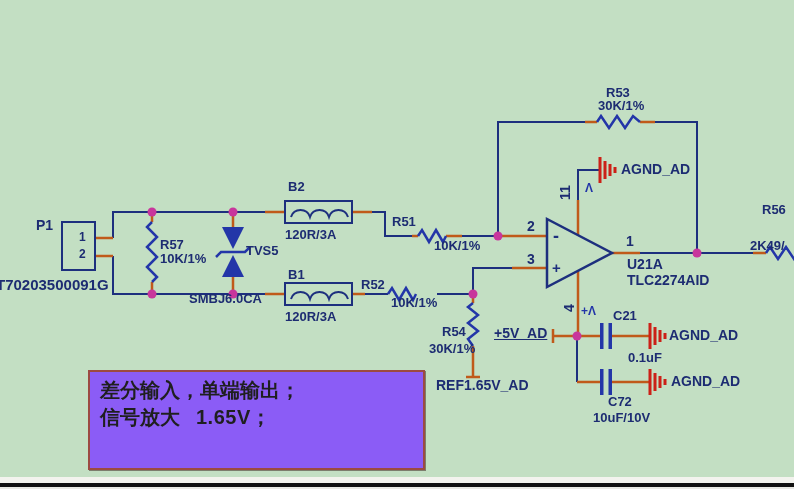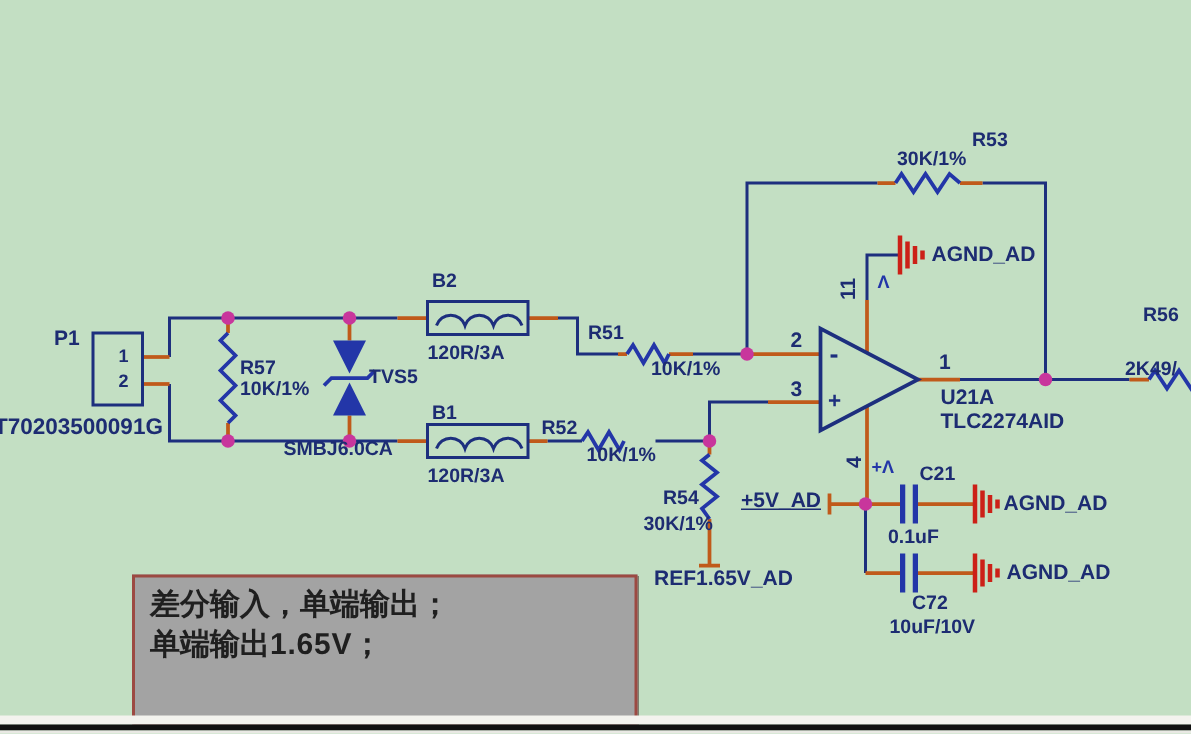--- a/index.html
+++ b/index.html
@@ -24,33 +24,33 @@
   .lbl.blue{color:#2336a8;}
   .rot{transform:rotate(-90deg);transform-origin:left top;}
   .title{
     position:absolute;left:506px;top:8px;
     font-family:"DejaVu Serif", serif;
     font-size:28px;font-weight:bold;
     letter-spacing:4px;color:#44493f;
   }
   .opsign{position:absolute;color:#1d2f7e;font-weight:bold;}
   .note{
-    position:absolute;left:88px;top:383px;
+    position:absolute;left:88px;top:370px;
     width:323px;height:91px;
-    background:#a3a3a3;
+    background:#8b5cf6;
     border:2px solid #9c4a42;
     box-shadow:1px 1px 0 #7d7d6d;
     padding:5px 0 0 10px;
     color:#1f1f1f;
   }
   .note-line{
     font-size:20px;font-weight:bold;line-height:27px;
     white-space:nowrap;
   }
-  .note-line .num{font-weight:900;letter-spacing:0.5px;}
+  .note-line .num{font-weight:900;letter-spacing:0.5px;margin-left:16px;}
   .strip{position:absolute;left:0;width:794px;}
 </style>
 </head>
 <body>
 
 <div class="stage">
 
   <svg width="794" height="489" viewBox="0 0 794 489">
 
     <g stroke="#1d2f7e" stroke-width="2" fill="none">
@@ -154,21 +154,21 @@
   <div class="lbl" style="left:288px;top:180px;">B2</div>
   <div class="lbl" style="left:285px;top:228px;">120R/3A</div>
   <div class="lbl" style="left:288px;top:268px;">B1</div>
   <div class="lbl" style="left:285px;top:310px;">120R/3A</div>
 
   <div class="lbl" style="left:392px;top:215px;">R51</div>
   <div class="lbl" style="left:434px;top:239px;">10K/1%</div>
   <div class="lbl" style="left:361px;top:278px;">R52</div>
   <div class="lbl" style="left:391px;top:296px;">10K/1%</div>
 
-  <div class="lbl" style="left:606px;top:86px;margin-left:42px;">R53</div>
+  <div class="lbl" style="left:606px;top:86px;">R53</div>
   <div class="lbl" style="left:598px;top:99px;">30K/1%</div>
 
   <div class="lbl" style="left:442px;top:325px;">R54</div>
   <div class="lbl" style="left:429px;top:342px;">30K/1%</div>
   <div class="lbl big" style="left:436px;top:378px;">REF1.65V_AD</div>
 
   <div class="lbl big" style="left:494px;top:326px;text-decoration:underline;">+5V_AD</div>
 
   <div class="lbl big" style="left:527px;top:219px;">2</div>
   <div class="lbl big" style="left:527px;top:252px;">3</div>
@@ -176,33 +176,33 @@
   <div class="lbl big rot" style="left:558px;top:200px;">11</div>
   <div class="lbl big rot" style="left:562px;top:312px;">4</div>
   <div class="opsign" style="left:553px;top:226px;font-size:18px;">-</div>
   <div class="opsign" style="left:552px;top:259px;font-size:15px;">+</div>
   <div class="lbl small blue" style="left:585px;top:182px;">Λ</div>
   <div class="lbl small blue" style="left:581px;top:305px;">+Λ</div>
   <div class="lbl big" style="left:627px;top:257px;">U21A</div>
   <div class="lbl big" style="left:627px;top:273px;">TLC2274AID</div>
 
   <div class="lbl" style="left:613px;top:309px;">C21</div>
-  <div class="lbl" style="left:576px;top:351px;padding-left:16px;">0.1uF</div>
+  <div class="lbl" style="left:612px;top:351px;padding-left:16px;">0.1uF</div>
   <div class="lbl" style="left:608px;top:395px;">C72</div>
   <div class="lbl" style="left:593px;top:411px;">10uF/10V</div>
 
   <div class="lbl big" style="left:621px;top:162px;">AGND_AD</div>
   <div class="lbl big" style="left:669px;top:328px;">AGND_AD</div>
   <div class="lbl big" style="left:671px;top:374px;">AGND_AD</div>
 
   <div class="lbl" style="left:762px;top:203px;">R56</div>
   <div class="lbl" style="left:750px;top:219px;margin-top:20px;">2K49/</div>
 
   <div class="note">
     <div class="note-line"><span>差分输入，单端输出；</span></div>
-    <div class="note-line"><span>单端输出</span><span class="num">1.65V</span><span>；</span></div>
+    <div class="note-line"><span>信号放大</span><span class="num">1.65V</span><span>；</span></div>
   </div>
 
   <div class="strip" style="top:477px;height:6px;background:#f3f3ee;"></div>
   <div class="strip" style="top:483px;height:4px;background:#111111;"></div>
   <div class="strip" style="top:487px;height:2px;background:#e9e9e4;"></div>
 
 </div>
 
 </body></html>

